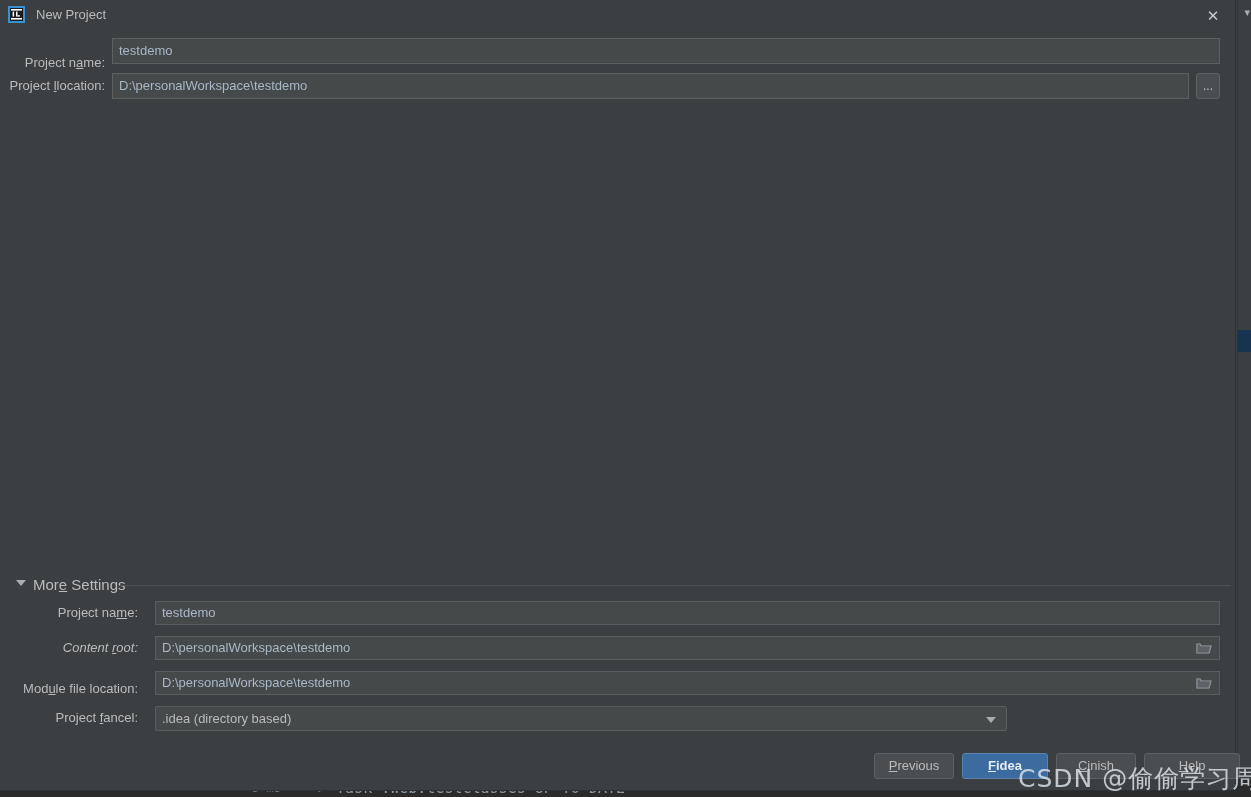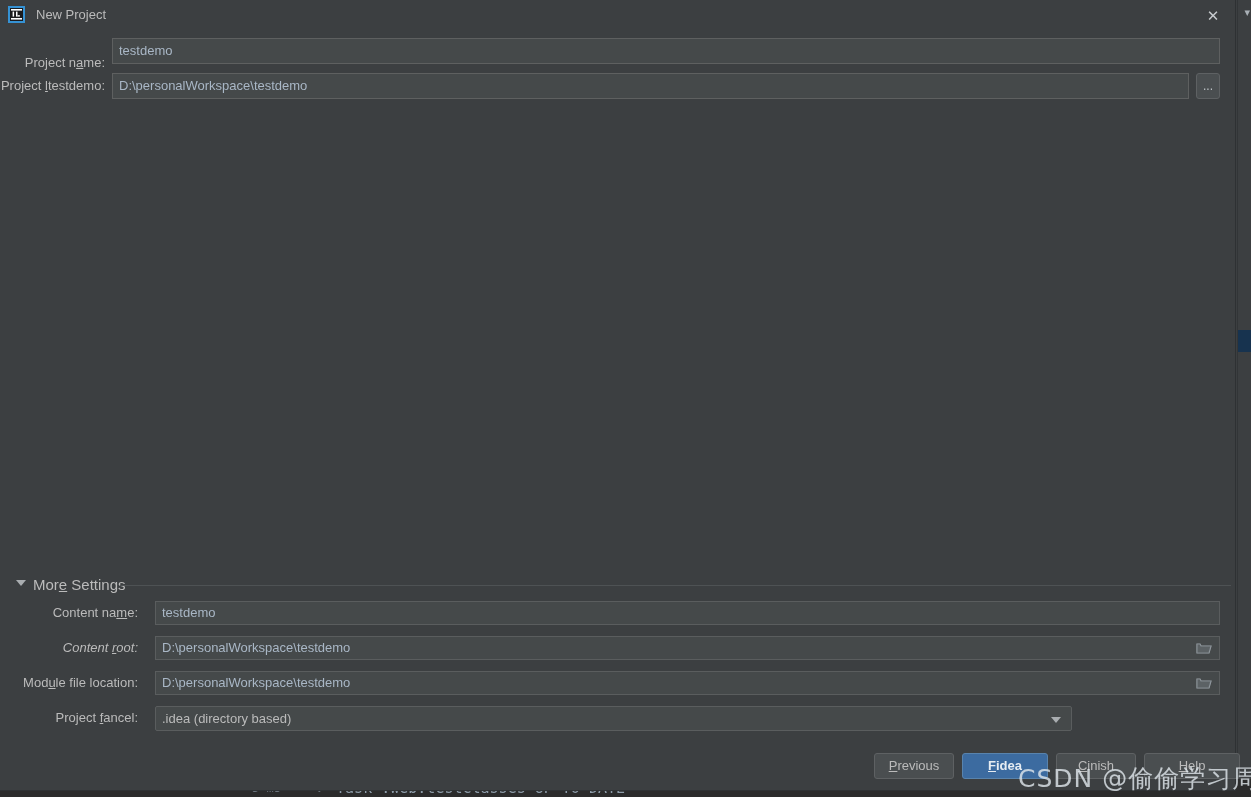--- a/index.html
+++ b/index.html
@@ -271,21 +271,21 @@
     right: 6px;
     top: 4px;
     width: 16px;
     height: 14px;
     cursor: pointer;
   }
 
   .combo {
     position: absolute;
     left: 155px;
-    width: 917px;
+    width: 852px;
     height: 25px;
     box-sizing: border-box;
     background: #45494a;
     border: 1px solid #5a5d5e;
     border-radius: 2px;
     color: #bbbbbb;
     font-size: 13px;
     line-height: 23px;
     padding: 0 6px;
     white-space: nowrap;
@@ -389,49 +389,49 @@
     <div class="title-text">New Project</div>
     <div class="close-btn">✕</div>
   </div>
 
   <div class="toprow row-name">
     <div class="lbl" style="left:0; width:105px;margin-top:12px;"><span>Project n</span><u>a</u><span>me:</span></div>
     <div class="tfield" style="left:112px; width:1108px;">testdemo</div>
   </div>
 
   <div class="toprow row-loc">
-    <div class="lbl" style="left:0; width:105px;"><span>Project </span><u>l</u><span>testdemo:</span></div>
+    <div class="lbl" style="left:0; width:105px;"><span>Project </span><u>l</u><span>location:</span></div>
     <div class="tfield" style="left:112px; width:1077px;">D:\personalWorkspace\testdemo</div>
     <div class="browse-btn" style="left:1196px; top:0; width:24px; height:26px;">...</div>
   </div>
 
   <div class="more-settings">
     <div class="ms-triangle"></div>
     <div class="ms-label"><span>Mor</span><u>e</u><span> Settings</span></div>
     <div class="ms-rule"></div>
   </div>
 
   <div class="settrow srow-module">
-    <div class="lbl" style="left:0; width:138px; line-height:24px;"><span>Content na</span><u>m</u><span>e:</span></div>
+    <div class="lbl" style="left:0; width:138px; line-height:24px;"><span>Project na</span><u>m</u><span>e:</span></div>
     <div class="sfield">testdemo</div>
   </div>
 
   <div class="settrow srow-content">
     <div class="lbl" style="left:0; width:138px; line-height:24px;font-style:italic;"><span>Content </span><u>r</u><span>oot:</span></div>
     <div class="sfield with-icon">D:\personalWorkspace\testdemo</div>
     <div class="folder-icon" style="left:1196px; top:5px;">
       <svg width="16" height="14" viewBox="0 0 16 14">
         <path d="M1 3 L1 12 L13 12 L15 5 L5 5 L4 3 Z" fill="none" stroke="#9aa2a8" stroke-width="1.2"></path>
         <path d="M1 3 L1 12 L13 12 L15 5 L5 5 L4 3 Z" fill="#6f777c" opacity="0.55"></path>
       </svg>
     </div>
   </div>
 
   <div class="settrow srow-modloc">
-    <div class="lbl" style="left:0; width:138px; line-height:24px;"><span>Mod</span><u>u</u><span>le file location:</span></div>
+    <div class="lbl" style="left:0; width:138px; line-height:24px;margin-top:6px;"><span>Mod</span><u>u</u><span>le file location:</span></div>
     <div class="sfield with-icon">D:\personalWorkspace\testdemo</div>
     <div class="folder-icon" style="left:1196px; top:5px;">
       <svg width="16" height="14" viewBox="0 0 16 14">
         <path d="M1 3 L1 12 L13 12 L15 5 L5 5 L4 3 Z" fill="none" stroke="#9aa2a8" stroke-width="1.2"></path>
         <path d="M1 3 L1 12 L13 12 L15 5 L5 5 L4 3 Z" fill="#6f777c" opacity="0.55"></path>
       </svg>
     </div>
   </div>
 
   <div class="settrow srow-format">

